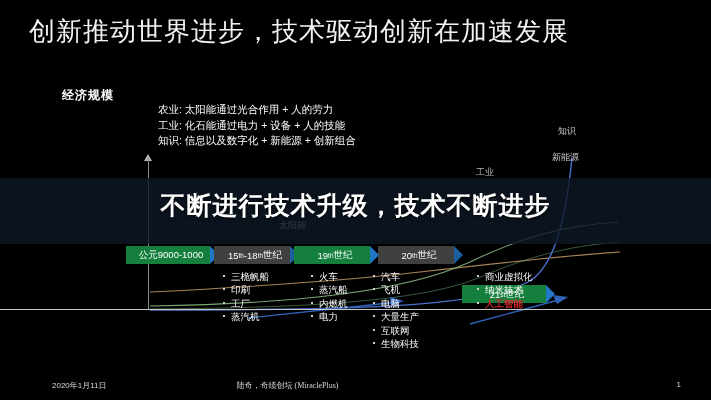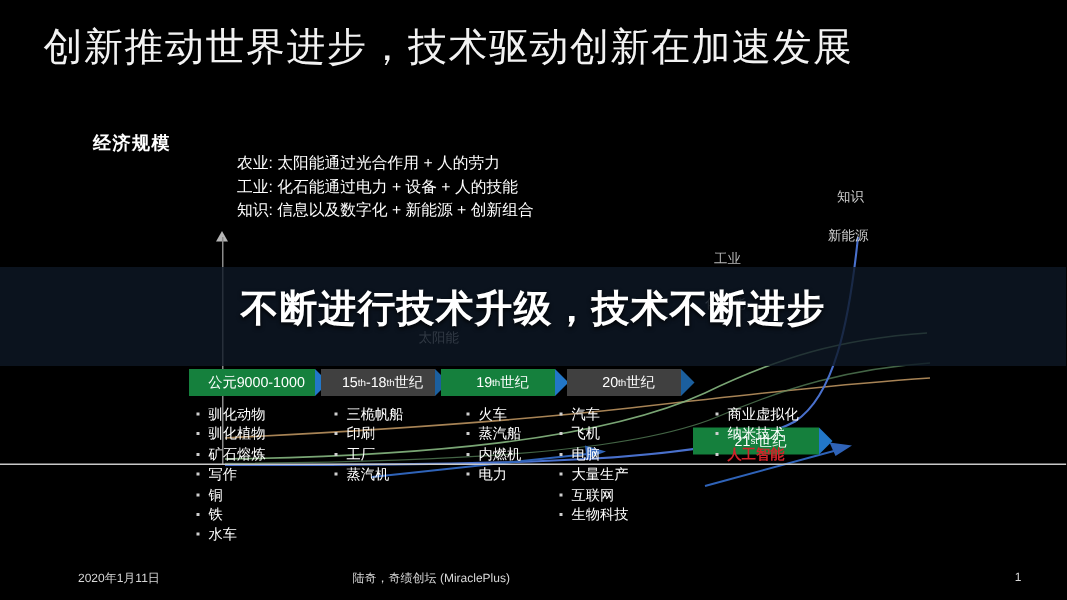--- a/index.html
+++ b/index.html
@@ -127,21 +127,21 @@
   
   #footer{
     position:absolute;left:0;bottom:0;width:711px;height:26px;
   }
   #footer-date{
     position:absolute;left:52px;top:6px;
     color:#d8d8d8;font-size:8px;
   }
   #footer-author{
     position:absolute;left:0;top:6px;width:575px;text-align:center;
-    color:#d8d8d8;font-size:8px;
+    color:#d8d8d8;font-size:8px;font-family:Liberation Serif, serif;
   }
   #footer-page{
     position:absolute;right:30px;top:6px;
     color:#d8d8d8;font-size:8px;
   }
 </style>
 </head>
 <body>
 
 <div id="slide">
@@ -210,31 +210,20 @@
         <span>20</span>
         <sup>th</sup>
         <span> 世纪</span>
       </div>
     <div class="chev" id="chev4" style="left:462px;width:84px;margin-top:39px;">
         <span>21</span>
         <sup>st</sup>
         <span> 世纪</span>
       </div>
 
-    <div class="col" id="col0" style="left:130px;">
-        <ul>
-          <li>驯化动物</li>
-          <li>驯化植物</li>
-          <li>矿石熔炼</li>
-          <li>写作</li>
-          <li>铜</li>
-          <li>铁</li>
-          <li>水车</li>
-        </ul>
-      </div>
     <div class="col" id="col1" style="left:222px;">
         <ul>
           <li>三桅帆船</li>
           <li>印刷</li>
           <li>工厂</li>
           <li>蒸汽机</li>
         </ul>
       </div>
     <div class="col" id="col2" style="left:310px;">
         <ul>

